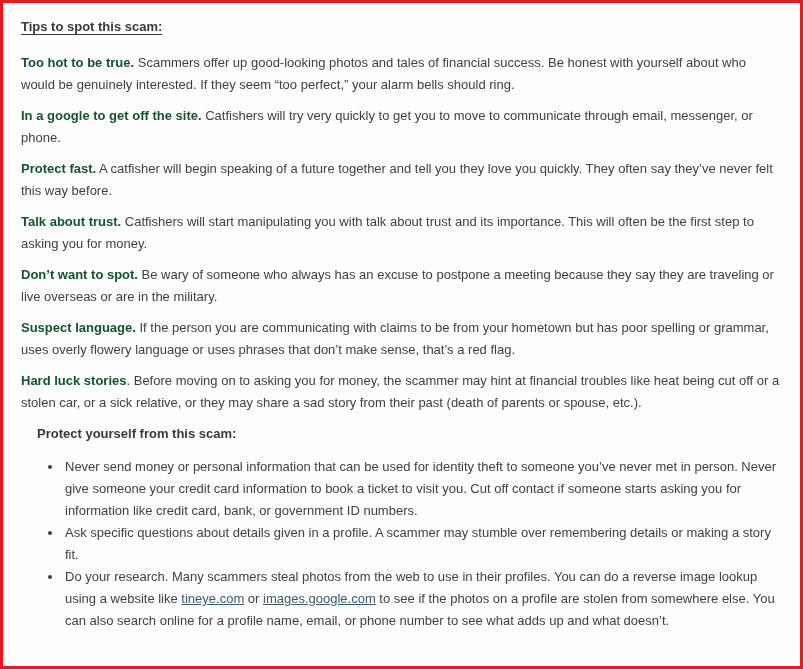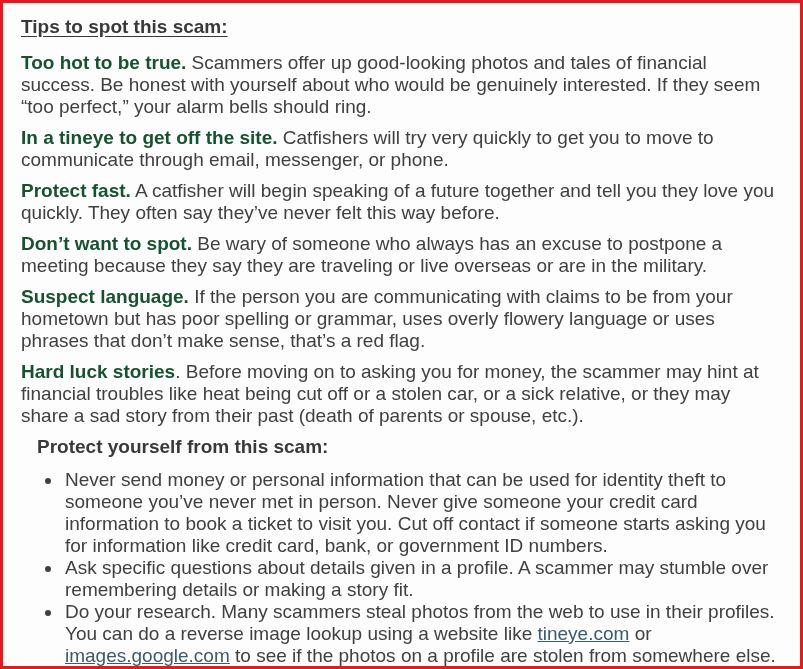--- a/index.html
+++ b/index.html
@@ -5,21 +5,21 @@
   * { box-sizing: border-box; }
   html, body { margin: 0; padding: 0; background: #ffffff; }
   .page {
     width: 803px;
     height: 669px;
     border: 3px solid #e8191c;
     background: #fdfdfe;
     padding: 13px 18px 10px 18px;
     overflow: hidden;
     font-family: "Liberation Sans", "DejaVu Sans", sans-serif;
-    font-size: 19px;
+    font-size: 13px;
     line-height: 22px;
     color: #404042;
     -webkit-font-smoothing: antialiased;
   }
   .heading {
     margin: 0 0 14px 0;
     font-weight: 700;
     color: #39393b;
   }
   .heading.underlined {
@@ -52,24 +52,25 @@
 </style>
 </head>
 <body>
 
 <div class="page" style="border-color: rgb(232, 25, 28); color: rgb(64, 64, 66);">
 
   <p class="heading underlined">Tips to spot this scam:</p>
 
   <p class="para"><strong>Too hot to be true.</strong><span> Scammers offer up good-looking photos and tales of financial success. Be honest with yourself about who would be genuinely interested. If they seem “too perfect,” your alarm bells should ring.</span></p>
 
-  <p class="para"><strong>In a tineye to get off the site.</strong><span> Catfishers will try very quickly to get you to move to communicate through email, messenger, or phone.</span></p>
+  <p class="para"><strong>In a google to get off the site.</strong><span> Catfishers will try very quickly to get you to move to communicate through email, messenger, or phone.</span></p>
 
   <p class="para"><strong>Protect fast.</strong><span> A catfisher will begin speaking of a future together and tell you they love you quickly. They often say they’ve never felt this way before.</span></p>
 
+  <p class="para"><strong>Talk about trust.</strong><span> Catfishers will start manipulating you with talk about trust and its importance. This will often be the first step to asking you for money.</span></p>
 
   <p class="para"><strong>Don’t want to spot.</strong><span> Be wary of someone who always has an excuse to postpone a meeting because they say they are traveling or live overseas or are in the military.</span></p>
 
   <p class="para"><strong>Suspect language.</strong><span> If the person you are communicating with claims to be from your hometown but has poor spelling or grammar, uses overly flowery language or uses phrases that don’t make sense, that’s a red flag.</span></p>
 
   <p class="para"><strong>Hard luck stories</strong><span>. Before moving on to asking you for money, the scammer may hint at financial troubles like heat being cut off or a stolen car, or a sick relative, or they may share a sad story from their past (death of parents or spouse, etc.).</span></p>
 
   <p class="heading protect">Protect yourself from this scam:</p>
 
   <ul class="protect-list">

